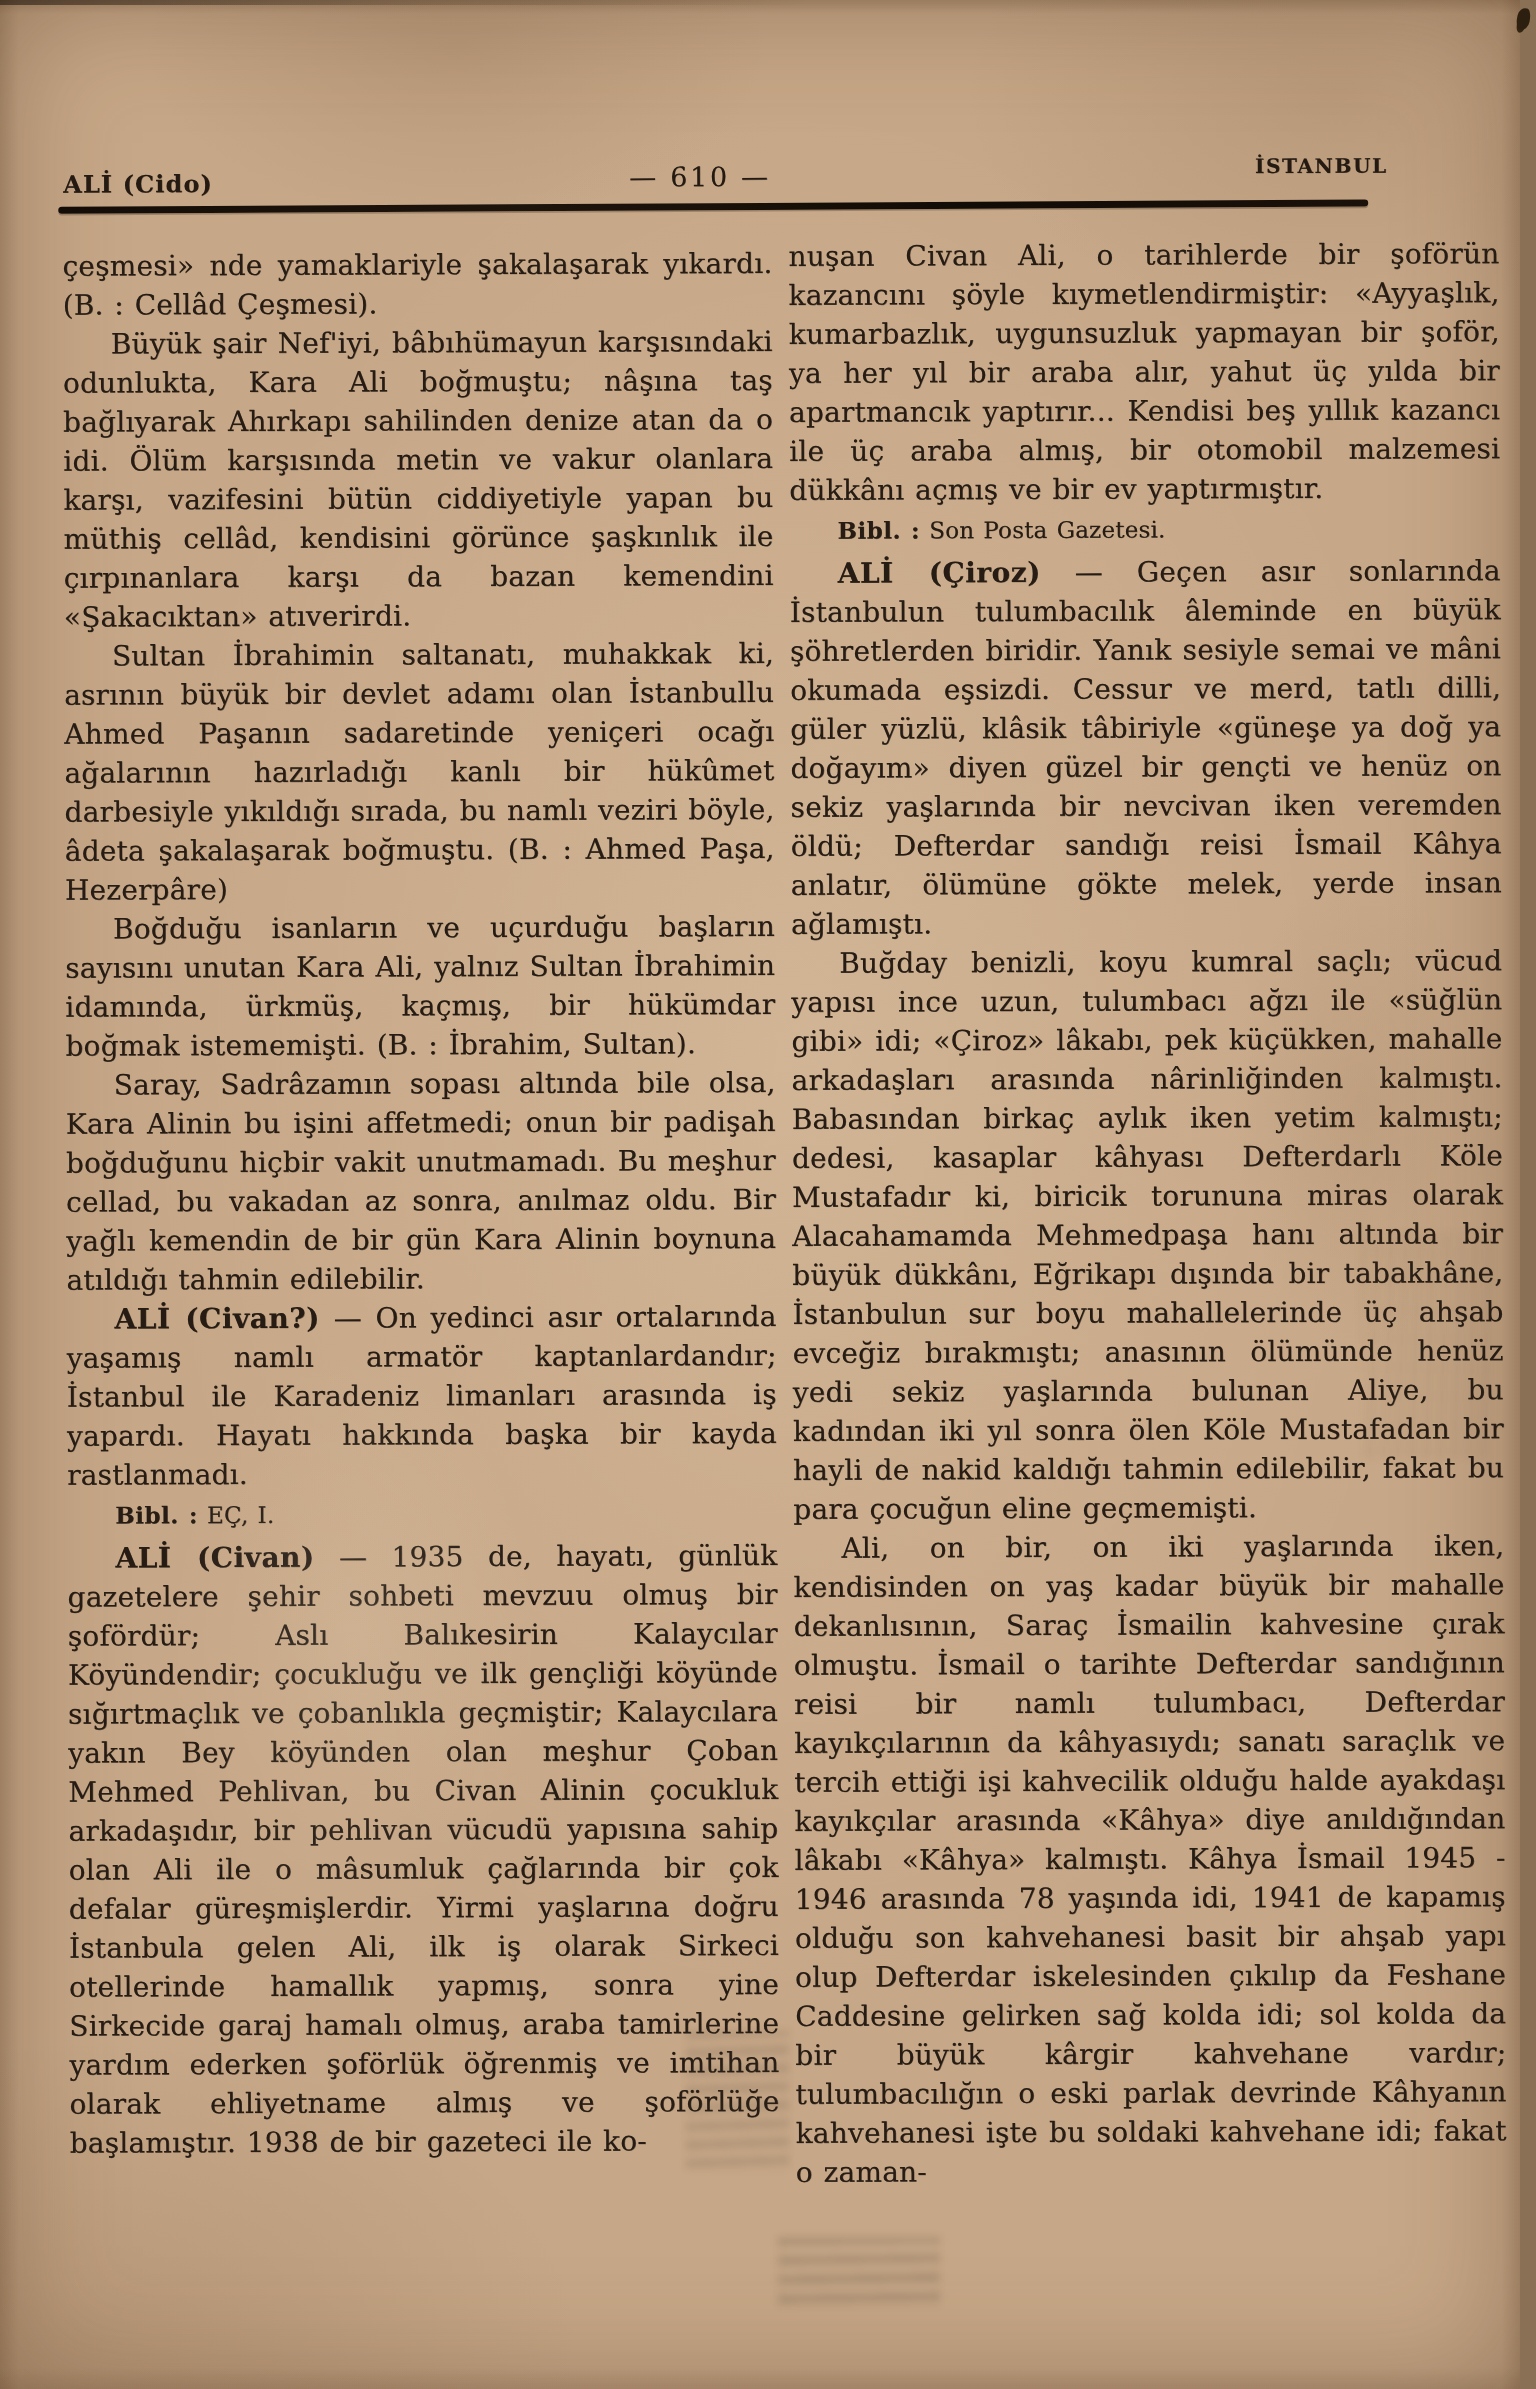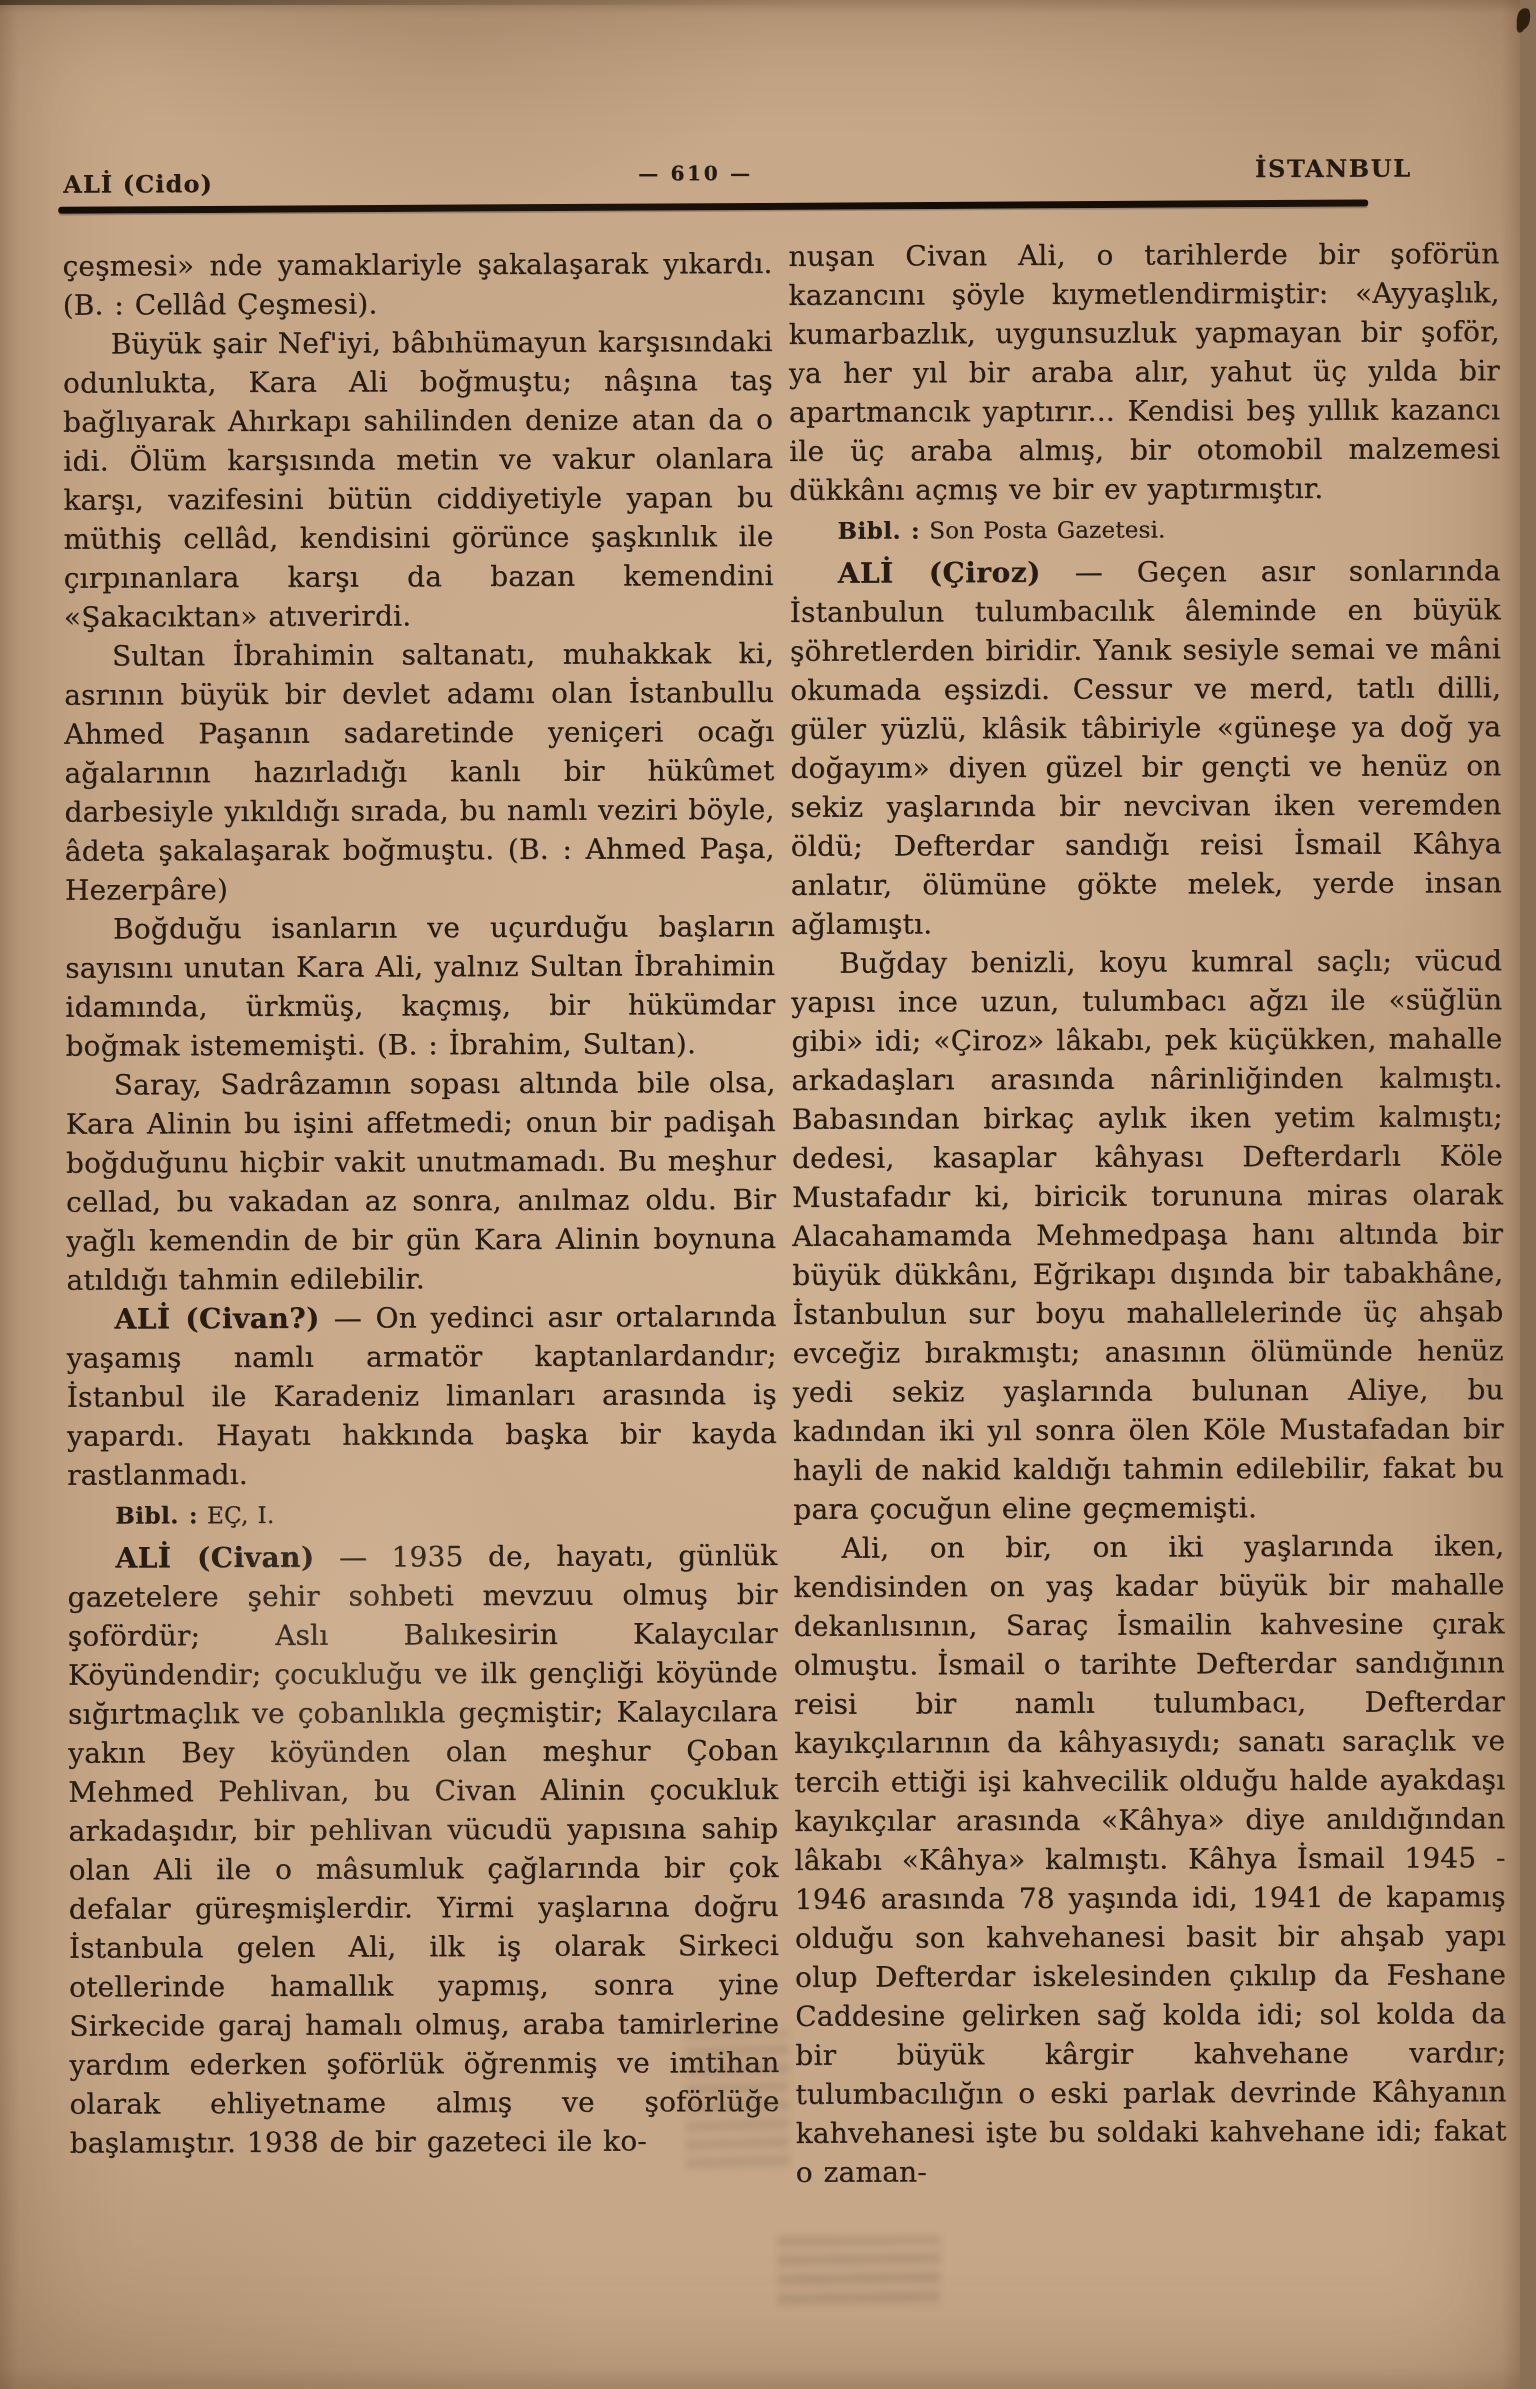--- a/index.html
+++ b/index.html
@@ -22,22 +22,22 @@
       linear-gradient(270deg, rgba(70,42,18,0.16) 0px, rgba(70,42,18,0) 18.4px);
     box-shadow:inset 0 0 119px rgba(74,45,20,0.38);
   }
   .skew{position:absolute;left:0;top:0;width:100%;height:100%;
     transform:rotate(-0.22deg);transform-origin:767px 1188px;}
   .h-entry,.h-num,.h-title{
     position:absolute;color:#241a12;white-space:nowrap;
     text-shadow:0.4px 0.3px 0 rgba(36,26,18,0.5);
   }
   .h-entry{left:67px;top:167px;font-size:24px;font-weight:bold;letter-spacing:1.1px;}
-  .h-num{left:633px;top:161px;font-size:20px;font-weight:bold;letter-spacing:2.7px;margin-left:9px;}
-  .h-title{left:1259px;top:156px;font-size:24px;font-weight:bold;letter-spacing:1.6px;}
+  .h-num{left:633px;top:161px;font-size:27px;font-weight:normal;letter-spacing:2.7px;}
+  .h-title{left:1259px;top:156px;font-size:20px;font-weight:bold;letter-spacing:1.6px;}
   .rule{
     position:absolute;left:62px;top:203px;width:1310px;height:7px;
     background:linear-gradient(90deg,#140d07 0%,#1d140c 35%,#120c06 70%,#1a110a 100%);
     border-radius:3.8px;transform:rotate(-0.10deg);
     box-shadow:0 1.6px 0.5px rgba(30,20,10,0.25);
   }
   .col{
     position:absolute;color:#261c14;
     font-size:28px;line-height:39px;text-align:justify;
     letter-spacing:0.2px;word-spacing:1.6px;

